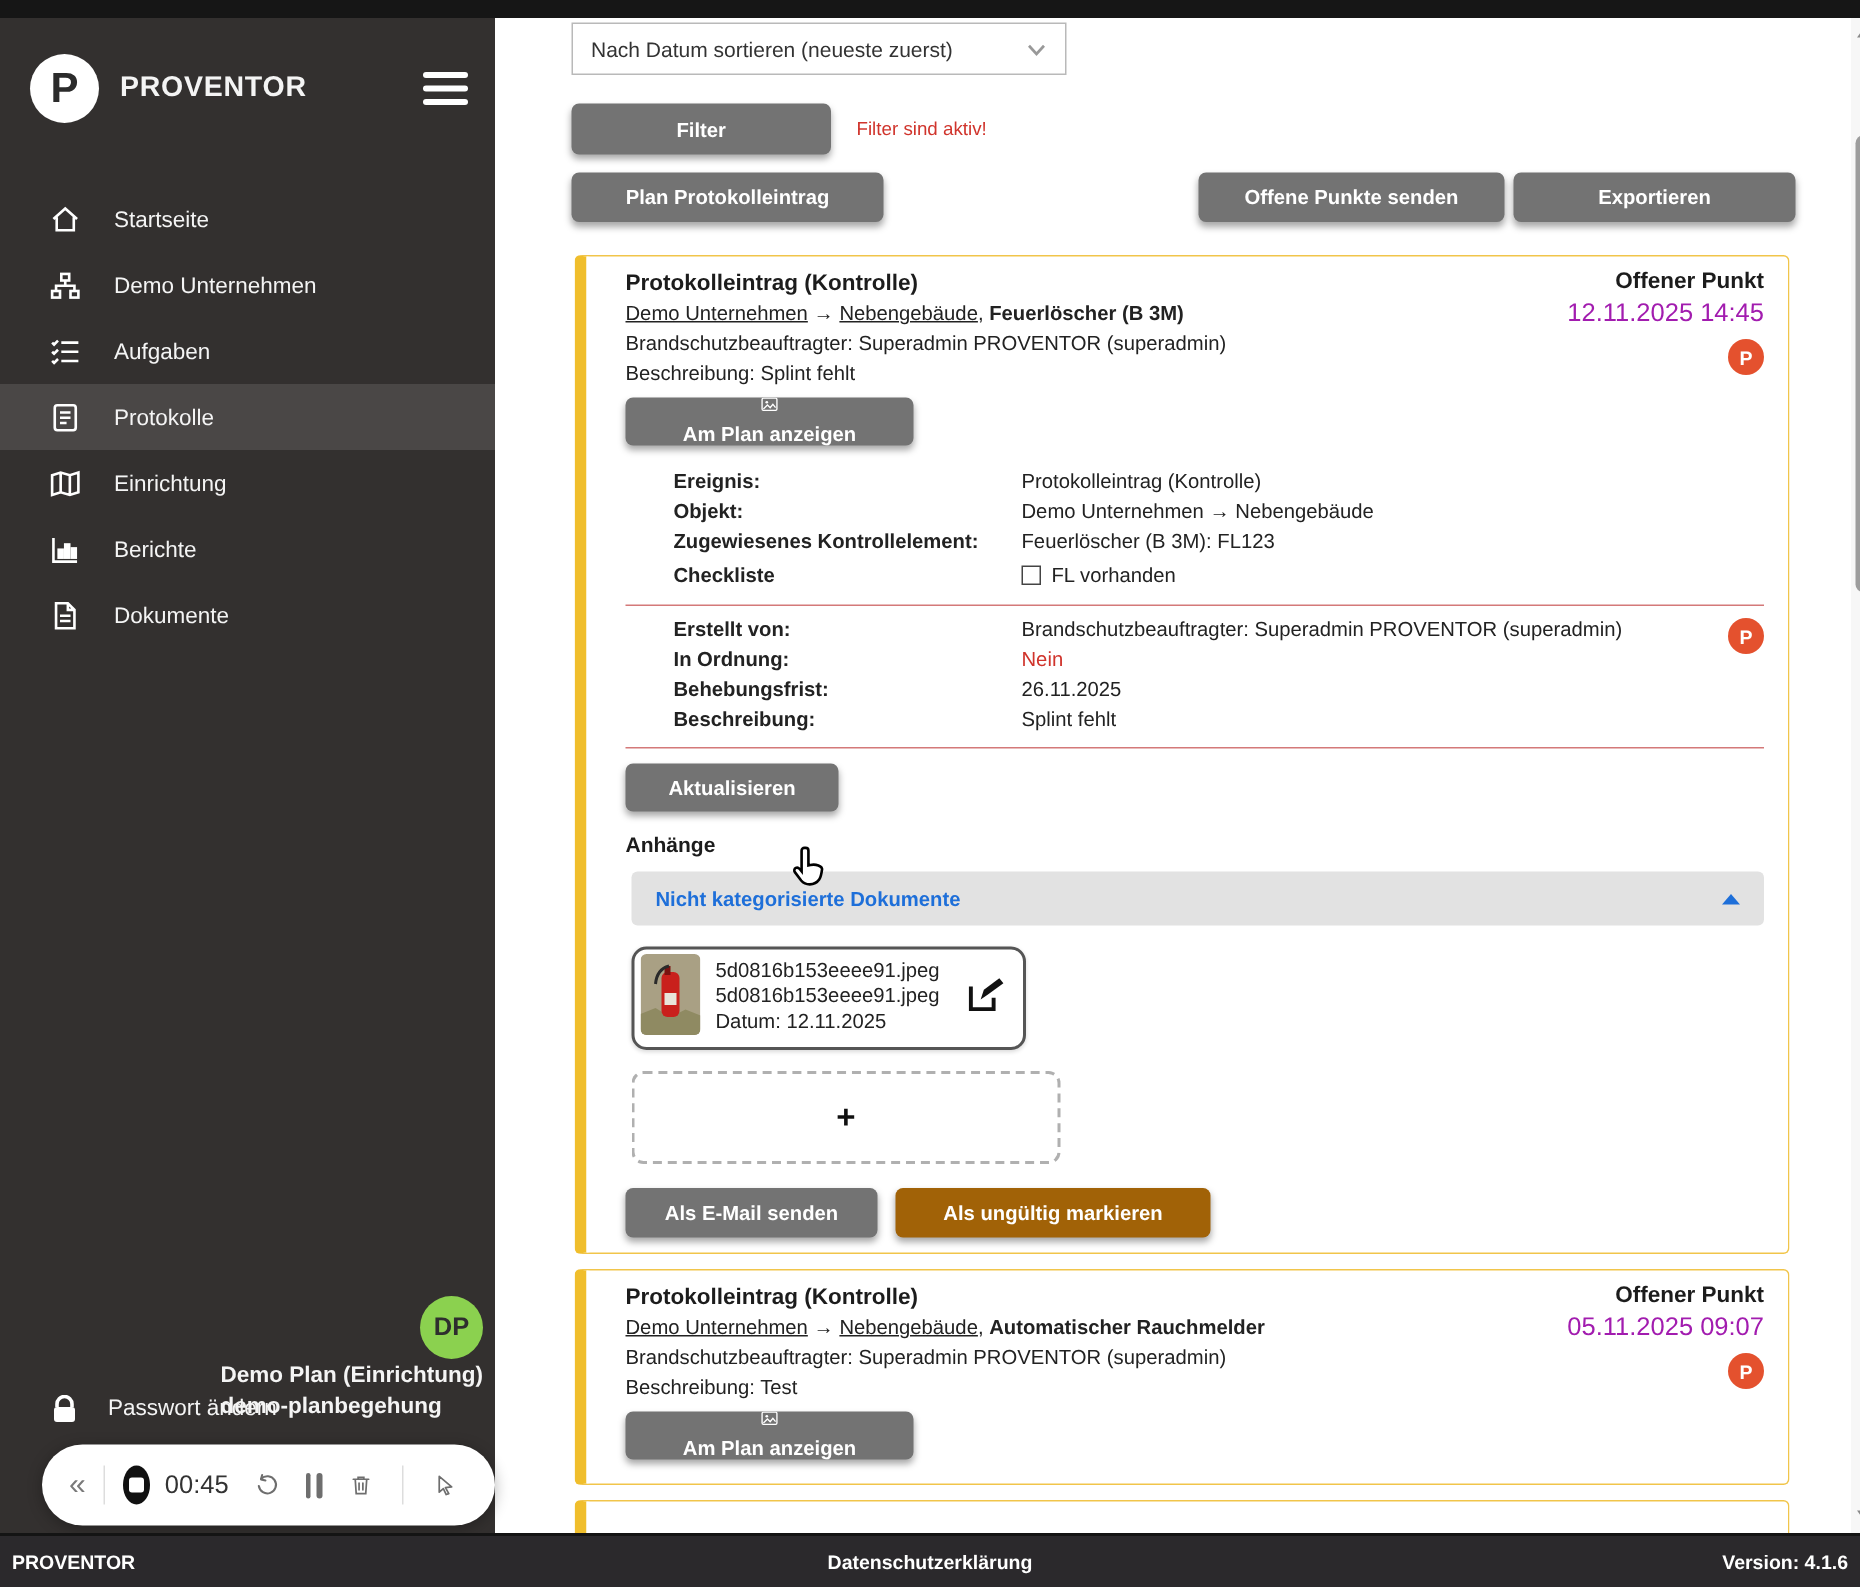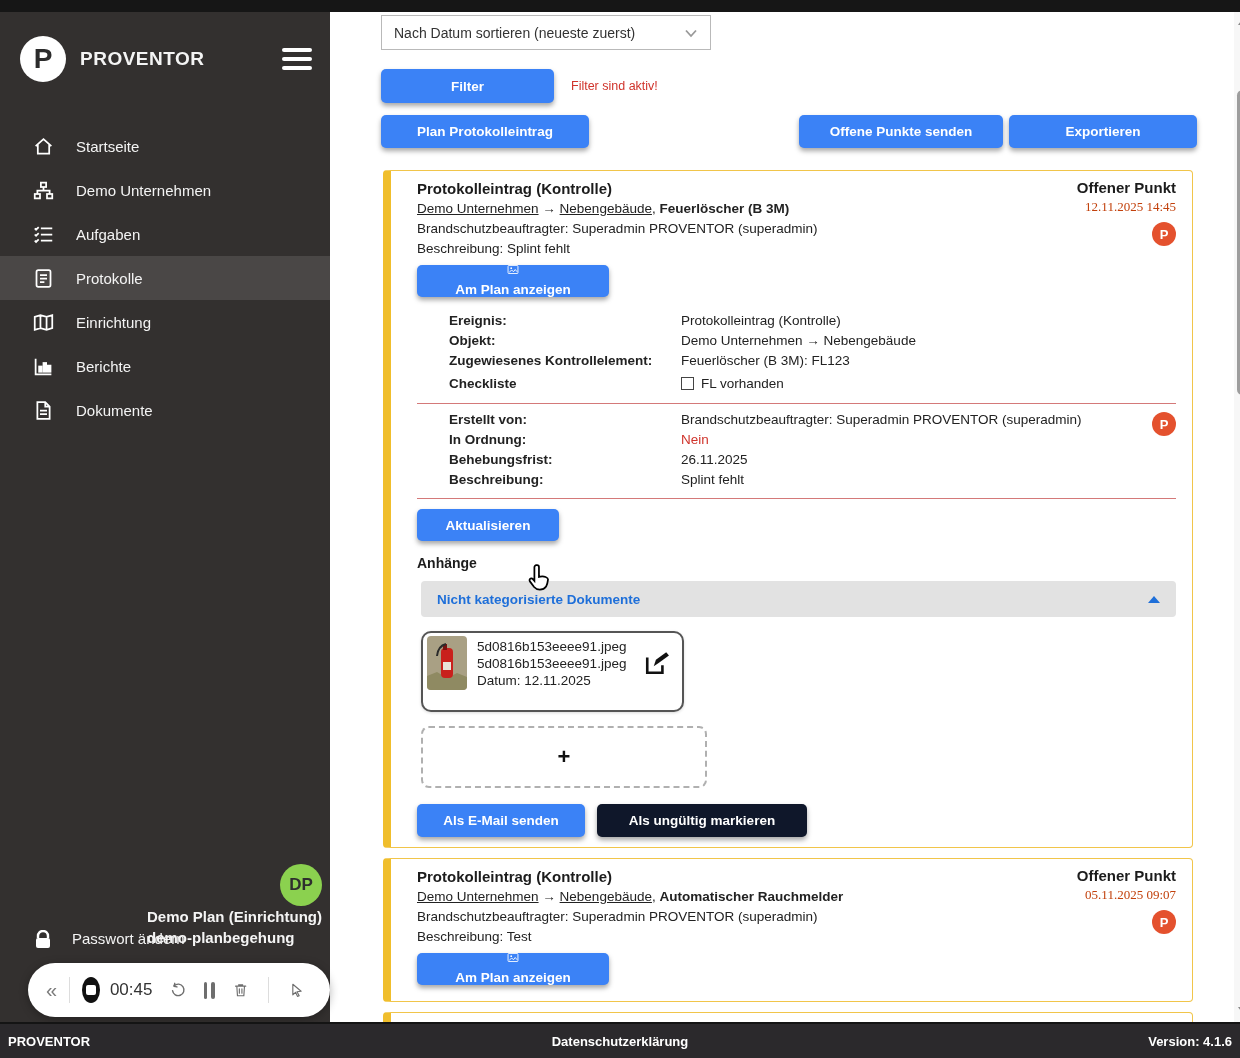--- a/index.html
+++ b/index.html
@@ -33,33 +33,33 @@
   .rec-time { font-size:17px; color:#333; margin:0 10px; }
   .rec-ico { width:22px; height:22px; margin:0 8px; cursor:pointer; }
   .rec-pause { display:flex; gap:4px; margin:0 10px; cursor:pointer; }
   .rec-pause i { width:3.5px; height:17px; background:#6e6e6e; border-radius:2px; }
 
   
   .main { position:absolute; left:330px; top:12px; width:910px; height:1010px; background:#fff; overflow:hidden;margin-left:11px; }
   .select-box { position:absolute; left:40px; top:3px; width:330px; height:35px; border:1px solid #b9b9b9; display:flex; align-items:center; padding:0 12px; font-size:14px; color:#333; justify-content:space-between; cursor:pointer; background:#fff; }
   .chev { width:14px; height:14px; }
   .btn { display:flex; align-items:center; justify-content:center; font-weight:bold; color:#fff; font-size:13.5px; border-radius:5px; box-shadow:0 3px 5px rgba(0,0,0,.35); cursor:pointer; border:none; }
-  .btn-blue { background:#3b82f6; }
-  .btn-red { background:#0f172a; }
+  .btn-blue { background:#737373; }
+  .btn-red { background:#a16207; }
   .filter-btn { position:absolute; left:40px; top:57px; width:173px; height:34px; }
   .filter-note { position:absolute; left:230px; top:67px; color:#d0342c; font-size:12.5px; }
   .new-entry-btn { position:absolute; left:40px; top:103px; width:208px; height:33px; }
   .send-open-btn { position:absolute; left:458px; top:103px; width:204px; height:33px; }
   .export-btn { position:absolute; left:668px; top:103px; width:188px; height:33px; }
 
   .cards { position:absolute; left:42px; top:158px; width:810px; display:flex; flex-direction:column; gap:10px; }
   .card { background:#fff; border:1px solid #f1c54a; border-left:8px solid #f0be2c; border-radius:4px; padding:8px 16px 10px 26px; position:relative; }
   .card-right { position:absolute; top:8px; right:16px; text-align:right; }
   .card-status { font-weight:bold; font-size:15px; color:#1c1c1c; }
-  .card-date { font-size:13px; color:#c2410c; margin-top:3px;font-family:Liberation Serif, serif; }
+  .card-date { font-size:17px; color:#a21caf; margin-top:3px; }
   .p-badge { width:24px; height:24px; border-radius:50%; background:#e4512e; color:#fff; font-weight:bold; font-size:13px; display:inline-flex; align-items:center; justify-content:center; margin-top:7px; }
   .card-title { font-weight:bold; font-size:15px; color:#1c1c1c; line-height:20px; }
   .crumbs { font-size:13.5px; line-height:20px; color:#222; }
   .crumbs a { color:#222; text-decoration:underline; cursor:pointer; }
   .crumbs .bold { font-weight:bold; }
   .meta-line { font-size:13.5px; line-height:20px; color:#222; }
   .plan-btn { width:192px; height:32px; margin-top:6px; margin-bottom:14px; gap:8px;flex-direction:column; }
   .plan-btn svg { width:16px; height:14px; }
   .detail-row { display:flex; font-size:13.5px; line-height:20px; color:#222;padding-left:32px; }
   .detail-label { width:232px; font-weight:bold; flex-shrink:0; }
@@ -68,21 +68,21 @@
   hr.red { border:none; border-top:1px solid #d47979; margin:8px 0 6px 0; }
   hr.red2 { border:none; border-top:1px solid #d47979; margin:8px 0 10px 0; }
   .entry { position:relative; }
   .entry .p-badge { position:absolute; top:2px; right:0; margin:0; }
   .red-text { color:#d0342c; }
   .update-btn { width:142px; height:32px; margin-bottom:12px; }
   .attach-title { font-weight:bold; font-size:14px; line-height:20px; margin-bottom:8px; color:#1c1c1c; }
   .accordion { height:36px; background:#e2e2e2; border-radius:4px; display:flex; align-items:center; justify-content:space-between; padding:4px 16px; margin-bottom:14px; margin-left:4px; cursor:pointer; }
   .accordion .acc-label { color:#1e6fd9; font-weight:bold; font-size:13.5px; }
   .caret-up { width:0; height:0; border-left:6px solid transparent; border-right:6px solid transparent; border-bottom:7px solid #1e6fd9; }
-  .attach-tile { display:inline-flex; align-items:center; gap:10px; border:2px solid #555; border-radius:10px; padding:3px 12px 20px 4px; margin-left:4px; margin-bottom:14px; background:#fff; box-shadow:0 1px 3px rgba(0,0,0,.15); cursor:pointer; }
+  .attach-tile { display:inline-flex; align-items:center; gap:10px; border:2px solid #555; border-radius:10px; padding:3px 12px 8px 4px; margin-left:4px; margin-bottom:14px; background:#fff; box-shadow:0 1px 3px rgba(0,0,0,.15); cursor:pointer; }
   .thumb { width:40px; height:54px; border-radius:4px; overflow:hidden; flex-shrink:0; }
   .attach-text { font-size:13.5px; line-height:17px; color:#222; }
   .edit-ico { width:26px; height:26px; margin-left:8px; cursor:pointer; }
   .add-box { width:286px; height:62px; border:2px dashed #b0b0b0; border-radius:8px; display:flex; align-items:center; justify-content:center; font-size:22px; font-weight:bold; color:#111; margin-left:4px; margin-bottom:16px; cursor:pointer; }
   .card-btn-row { display:flex; gap:12px; }
   .email-btn { width:168px; height:33px; }
   .invalid-btn { width:210px; height:33px; }
   .clipped-card { height:60px; overflow:hidden; }
 
   .hand-cursor { position:absolute; left:185px; top:550px; width:28px; height:34px; z-index:6; pointer-events:none; }

